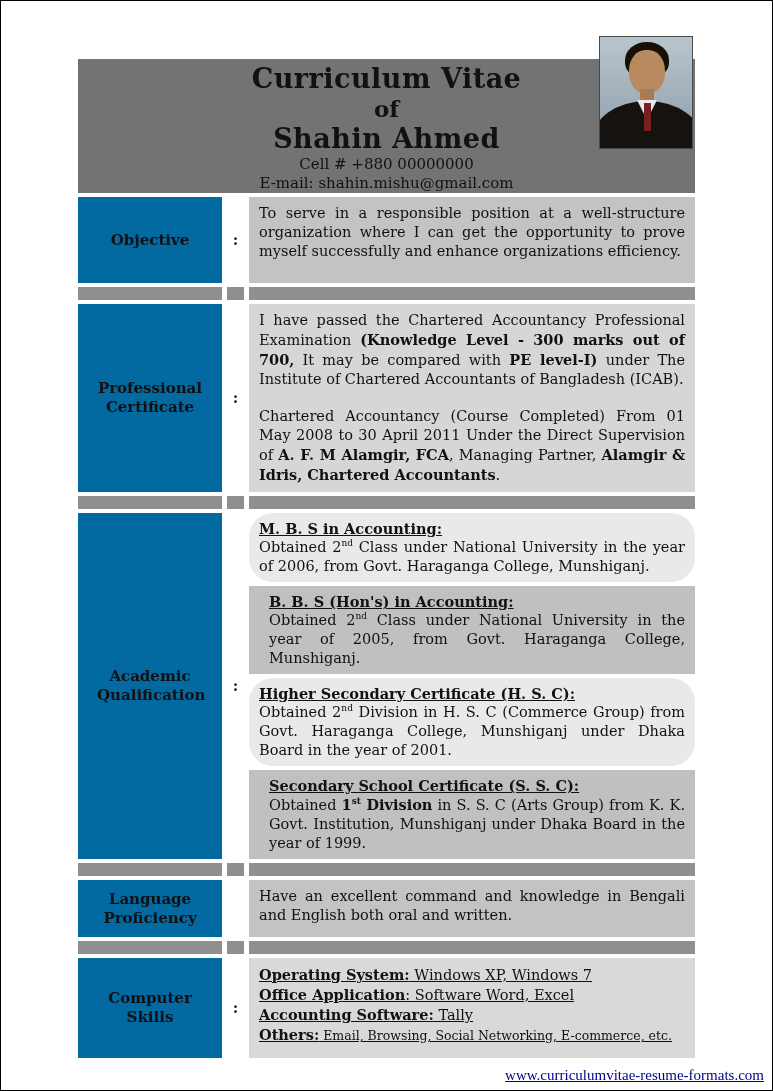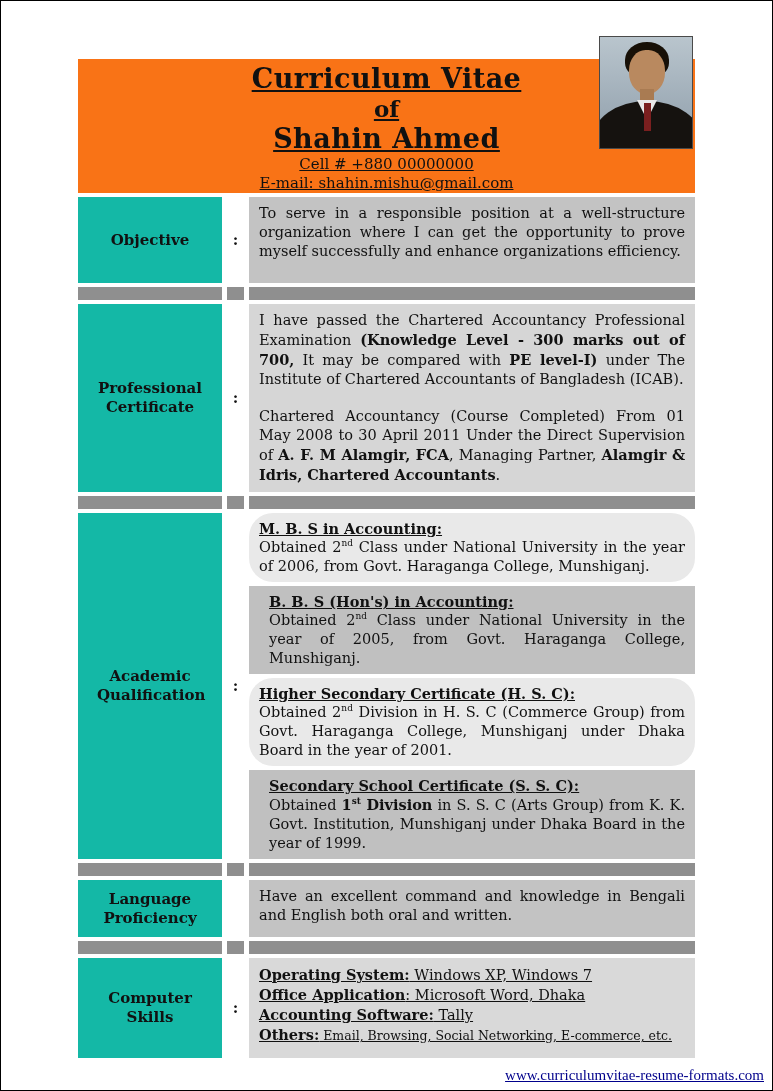--- a/index.html
+++ b/index.html
@@ -14,23 +14,22 @@
     overflow:hidden;
     margin:0 auto;
   }
 
   .content { width:617px; margin:0 auto; }
 
   
   .header {
     margin-top:58px;
     height:134px;
-    background:#f97316;
+    background:#737373;
     text-align:center;
-    text-decoration:underline;
   }
   .t1 { font-size:27px; font-weight:bold; line-height:32px; padding-top:4px; letter-spacing:0.5px; }
   .t2 { font-size:23px; font-weight:bold; line-height:28px; }
   .t3 { font-size:27px; font-weight:bold; line-height:32px; letter-spacing:0.5px; }
   .contact { font-size:15px; line-height:19px; }
 
   
   .photo {
     position:absolute; left:598px; top:35px;
     width:94px; height:113px;
@@ -42,21 +41,21 @@
   .ph-face { position:absolute; left:29px; top:13px; width:36px; height:44px; background:#b9895f; border-radius:46% 46% 48% 48%; }
   .ph-neck { position:absolute; left:40px; top:52px; width:14px; height:16px; background:#a97b52; }
   .ph-suit { position:absolute; left:-8px; top:64px; width:110px; height:52px; background:#15120f; border-radius:50% 50% 0 0 / 75% 75% 0 0; }
   .ph-shirt { position:absolute; left:37px; top:63px; width:20px; height:20px; background:#e9e9e9; clip-path:polygon(0 0,100% 0,50% 100%); }
   .ph-tie { position:absolute; left:43.5px; top:66px; width:7px; height:28px; background:#7a1f1f; }
 
   
   .tbl { margin-top:4px; }
   .row { display:flex; align-items:stretch; }
   .cell-label {
-    width:144px; background:#14b8a6;
+    width:144px; background:#0369a1;
     display:flex; align-items:center; justify-content:center;
     text-align:center; font-weight:bold; font-size:15px; line-height:19px;
     padding:4px;
   }
   .cell-label span { display:inline-block; max-width:106px; }
   .cell-colon {
     width:27px; background:#ffffff;
     display:flex; align-items:center; justify-content:center;
     font-weight:bold; font-size:15px;
   }
@@ -228,21 +227,21 @@
         <div class="seg seg-r"></div>
       </div>
 
       <div class="row row-computer">
         <div class="cell-label">
           <span>Computer Skills</span>
         </div>
         <div class="cell-colon">:</div>
         <div class="cell-content bg-computer pad">
           <div class="cs-line"><span class="b">Operating System:</span><span> Windows XP, Windows 7</span></div>
-          <div class="cs-line"><span class="b">Office Application</span><span>: Microsoft Word, Dhaka</span></div>
+          <div class="cs-line"><span class="b">Office Application</span><span>: Software Word, Excel</span></div>
           <div class="cs-line"><span class="b">Accounting Software:</span><span> Tally</span></div>
           <div class="cs-line"><span class="b">Others:</span><span class="small"> Email, Browsing, Social Networking, E-commerce, etc.</span></div>
         </div>
       </div>
 
     </div>
   </div>
 
   <div class="footer">
     <a>www.curriculumvitae-resume-formats.com</a>

